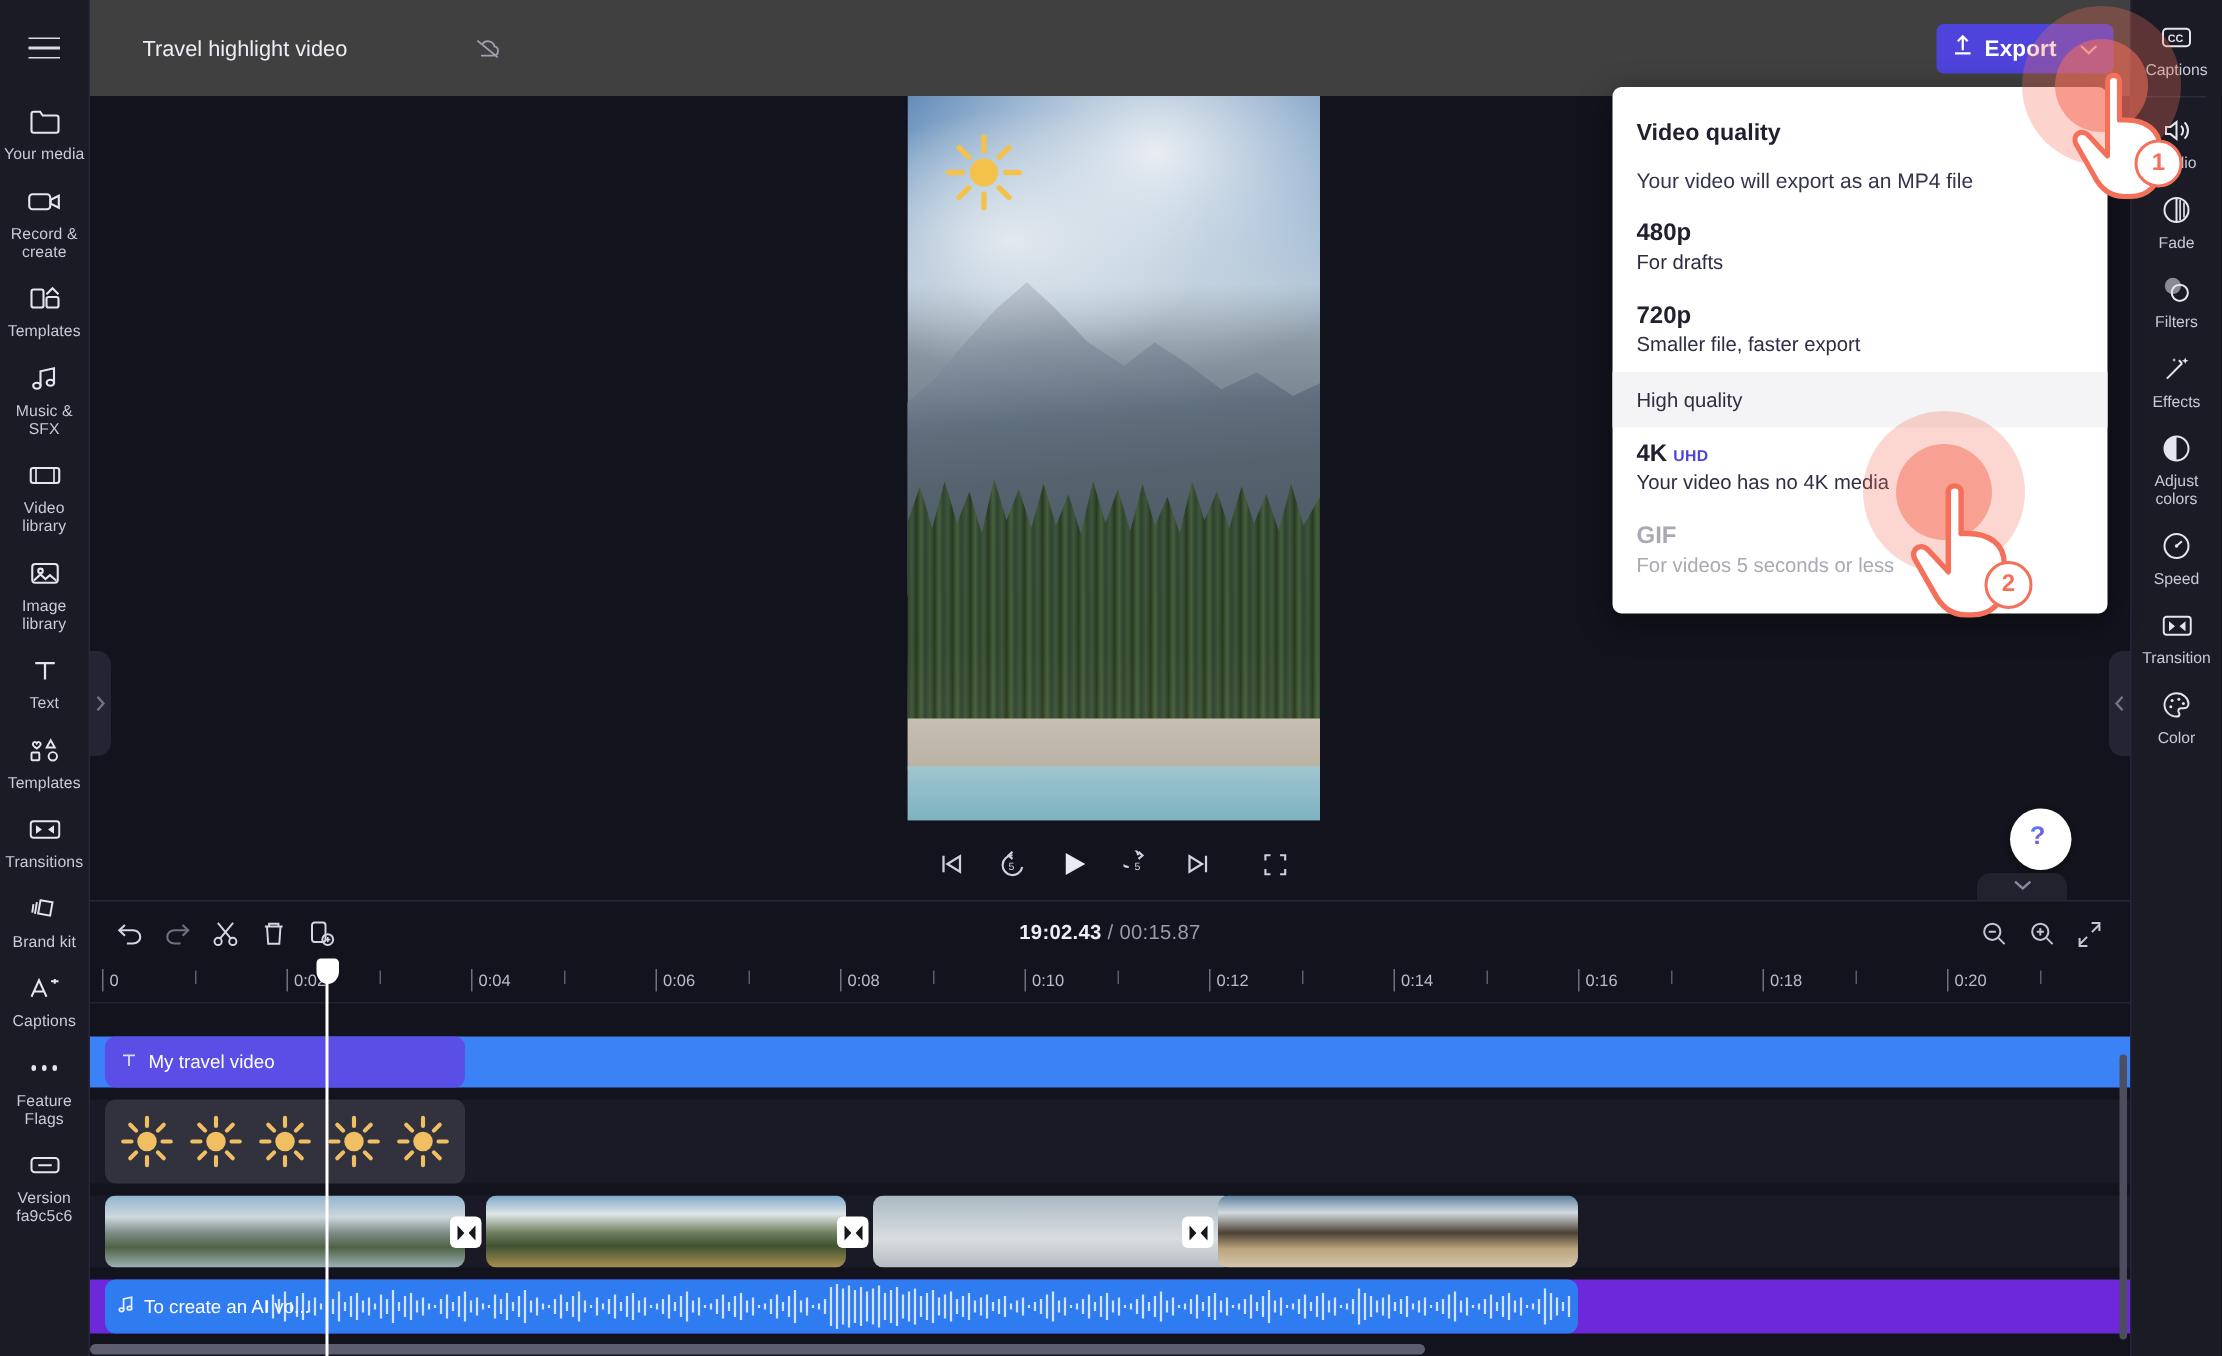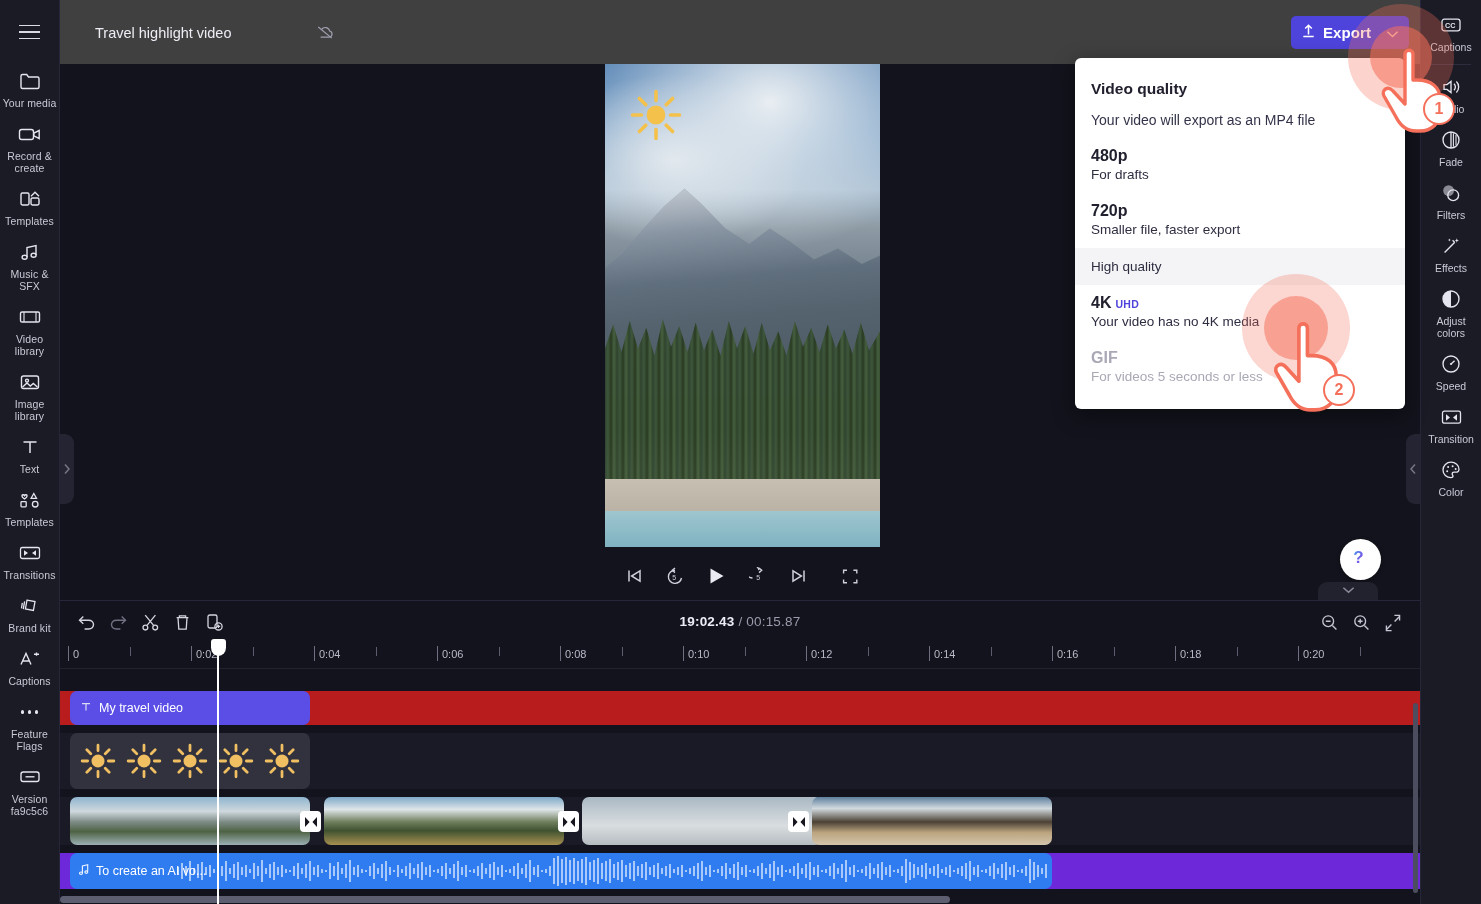--- a/index.html
+++ b/index.html
@@ -700,21 +700,21 @@
       <div class="tick maj" style="left:1115px"></div>
         <div class="tick-lb" style="left:1120px">0:18</div>
       <div class="tick" style="left:1177px"></div>
       <div class="tick maj" style="left:1238px"></div>
         <div class="tick-lb" style="left:1243px">0:20</div>
       <div class="tick" style="left:1300px"></div>
     </div>
 
     <div class="tracks">
 
-      <div class="track-row" style="top:22px; height:34px; background:#b91c1c;">
+      <div class="track-row" style="top:22px; height:34px; background:#3b82f6;">
         <div class="clip clip-text" style="left:10px; top:0; width:240px; height:34px;">
           <span>
             <svg width="12" height="12" viewBox="0 0 12 12" fill="none" stroke="#dcdcf2" stroke-width="1.2">
                 <path d="M2 2.6h8M6 2.6v7"></path>
               </svg>
           </span>
           <span>My travel video</span>
         </div>
       </div>
 

